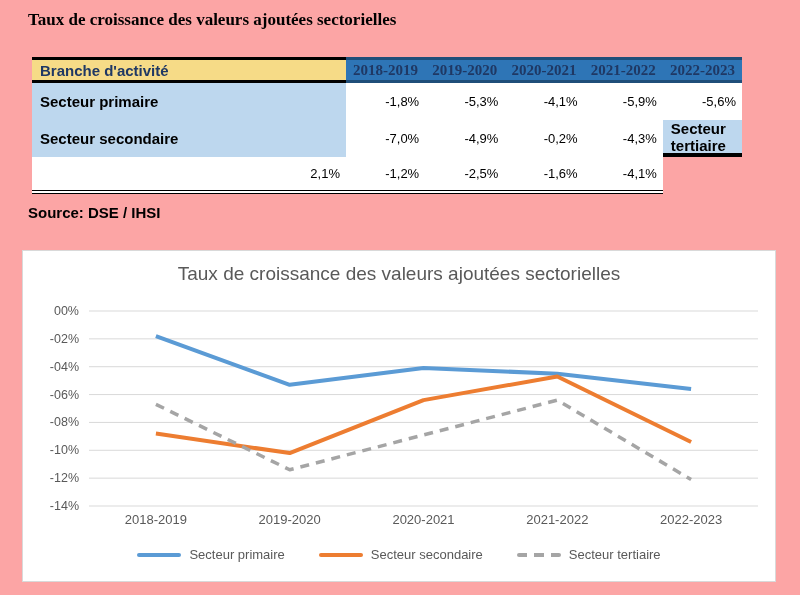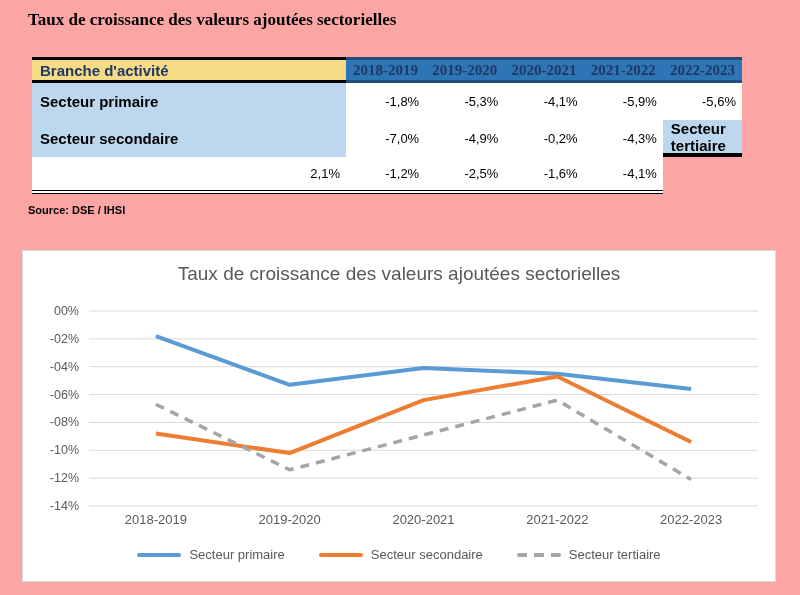--- a/index.html
+++ b/index.html
@@ -15,21 +15,21 @@
                font-size:15px;font-weight:bold;color:#1F3864;}
   .cell-year{box-sizing:border-box;height:26px;background:#2E75B6;border-top:3px solid #1F4E79;
              border-bottom:3px solid #1F4E79;display:flex;align-items:center;justify-content:center;
              font-family:"Liberation Serif",serif;font-size:15px;font-weight:bold;color:#1F3864;}
   .cell-label{box-sizing:border-box;height:37px;background:#BDD7EE;display:flex;align-items:center;
               padding-left:8px;font-size:15px;font-weight:bold;color:#000;}
   .cell-val{box-sizing:border-box;height:37px;background:#fff;display:flex;align-items:center;
             justify-content:flex-end;padding-right:6px;font-size:13px;color:#000;}
   .cell-label.last{border-bottom:4px solid #000;}
   .cell-val.last{border-bottom:4px double #000;}
-  .source{position:absolute;left:28px;top:204px;font-size:11px;font-weight:bold;color:#000;}
+  .source{position:absolute;left:28px;top:204px;font-size:15px;font-weight:bold;color:#000;}
   
   .chart-card{position:absolute;left:22px;top:250px;width:754px;height:332px;background:#fff;
               border:1px solid #D9D9D9;box-sizing:border-box;}
   .chart-title{margin-top:12px;text-align:center;font-size:19px;color:#595959;}
   .chart-svg{position:absolute;left:8px;top:45px;}
   .legend{position:absolute;left:0;top:296px;width:100%;display:flex;justify-content:center;
           gap:34px;align-items:center;}
   .legend-item{display:flex;align-items:center;gap:8px;}
   .legend-swatch{width:44px;height:4px;border-radius:2px;}
   .legend-label{font-size:13px;color:#595959;}

